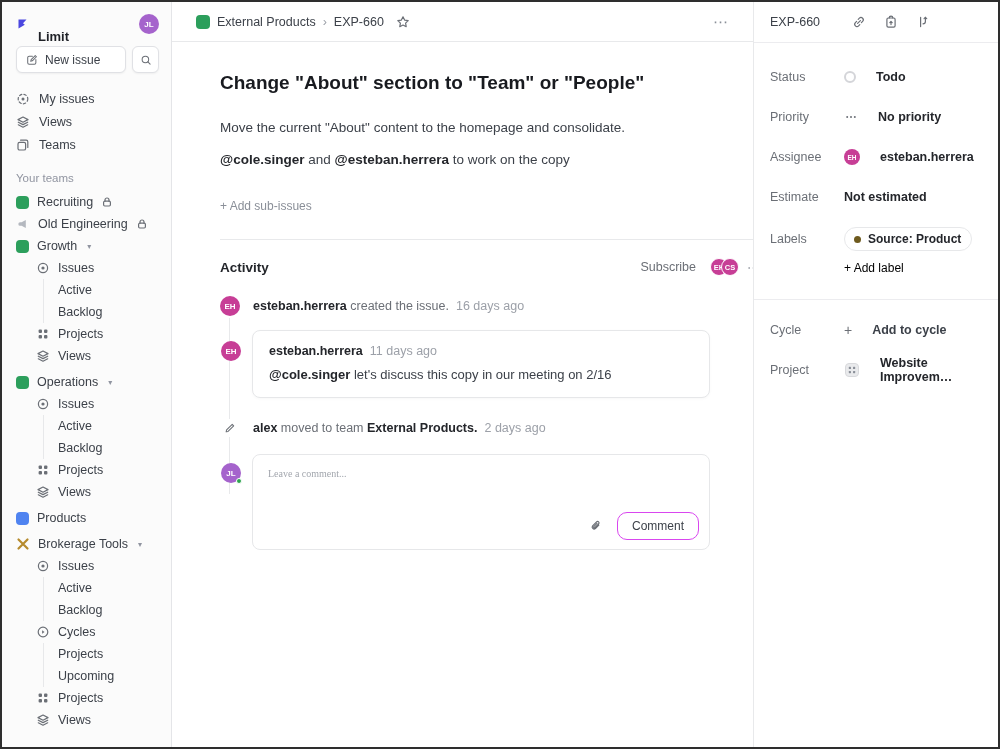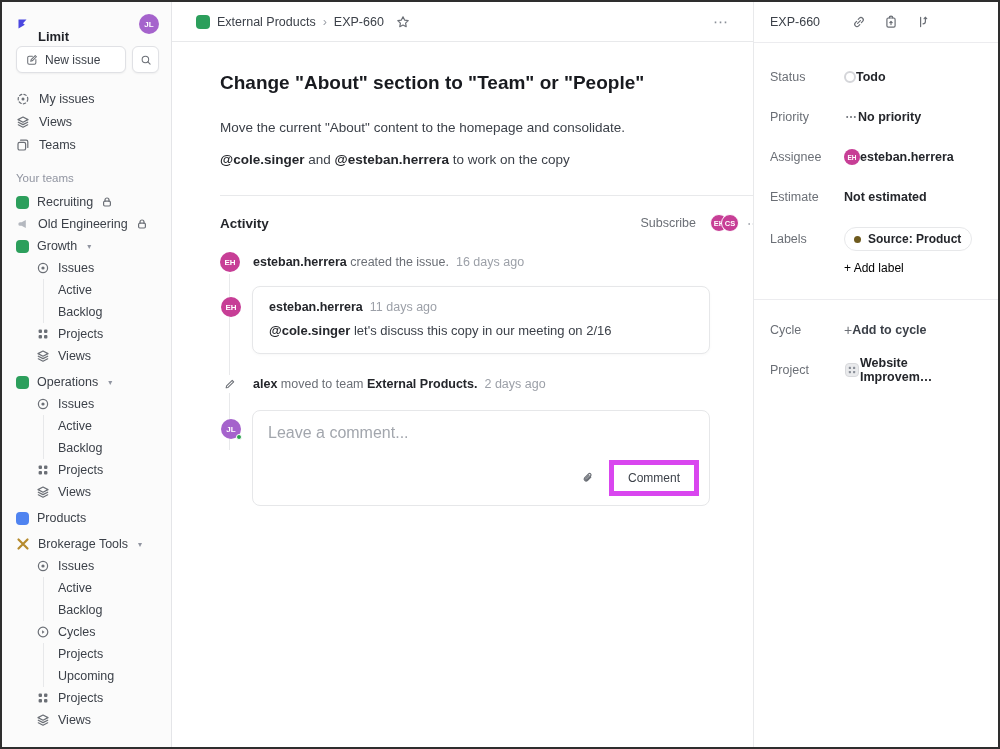--- a/index.html
+++ b/index.html
@@ -88,45 +88,45 @@
     position:relative; }
   .card-avatar { position:absolute; left:-32px; top:10px; }
   .card-head { font-size:12.5px; color:#24262b; font-weight:700; }
   .card-body { margin-top:9px; font-size:13px; color:#3c4149; }
   .move-event { margin-top:21px; }
   .icon-col { width:20px; display:flex; justify-content:center; background:#fff; padding:3px 0;
     color:#8a8f98; }
   .composer { margin-left:32px; margin-top:17px; width:458px; height:96px;
     border:1px solid #e6e7e9; border-radius:8px; position:relative; background:#fff; }
   .composer textarea { width:100%; height:58px; border:none; outline:none; resize:none;
-    padding:13px 15px; font-family:Liberation Sans, sans-serif; font-size:16px;
+    padding:13px 15px; font-family:Liberation Serif, serif; font-size:10px;
     color:#ec4899; background:transparent; }
   .composer textarea::placeholder { color:#a2a6ad; }
   .composer-avatar { position:absolute; left:-32px; top:8px; }
   .presence { position:absolute; right:-1px; bottom:-1px; width:6px; height:6px;
     background:#2da44e; border:1.5px solid #fff; border-radius:50%; }
   .composer-foot { position:absolute; right:10px; bottom:9px; display:flex; align-items:center;
     gap:14px; }
   .clip { color:#8a8f98; cursor:pointer; display:flex; }
-  .comment-btn { border:5px solid #d946ef; background:#fff; border-radius:0; padding:6px 14px;
+  .comment-btn { border:1px solid #d946ef; background:#fff; border-radius:10px; padding:6px 14px;
     font-size:12px; color:#3c4149; font-family:inherit; cursor:pointer; }
 
   
   .panel { width:245px; min-width:245px; border-left:1px solid #e8e9eb; background:#fff;
     padding:0 16px; }
   .panel-head { height:41px; display:flex; align-items:center; border-bottom:1px solid #ececef;
     margin:0 -16px; padding:0 16px; }
   .pid { font-size:12.5px; color:#3c4149; }
   .picons { display:flex; gap:18px; margin-left:32px; }
   .picons svg { cursor:pointer; }
   .prow { display:flex; align-items:center; margin-top:20px; height:20px; }
   .prow.first { margin-top:24px; }
   .prow.top { align-items:flex-start; height:auto; }
   .plabel { width:74px; min-width:74px; color:#6b6f76; font-size:12.5px; }
-  .pvalue { display:flex; align-items:center; gap:0; font-size:12.5px; color:#24262b;
+  .pvalue { display:flex; align-items:center; gap:20px; font-size:12.5px; color:#24262b;
     font-weight:600; cursor:pointer; }
   .pvalue.muted { color:#3c4149; }
   .todo-ring { width:12px; height:12px; border:2px solid #d4d5d9; border-radius:50%; flex:none; }
   .labelcol { display:flex; flex-direction:column; align-items:flex-start; }
   .ltag { display:flex; align-items:center; gap:7px; border:1px solid #e7e8ea; border-radius:12px;
     padding:4px 10px 4px 9px; font-size:12px; color:#24262b; font-weight:600; cursor:pointer; }
   .ldot { width:7px; height:7px; border-radius:50%; flex:none; }
   .add-link { margin-top:10px; color:#000000; font-size:12px; cursor:pointer; }
   .pdivider { height:1px; background:#ececef; margin:24px -16px 0; }
   .plus { color:#6b6f76; font-weight:400; font-size:14px; line-height:1; }
@@ -361,20 +361,21 @@
         <path d="M7 1.8l1.6 3.3 3.6.5-2.6 2.5.6 3.6L7 10l-3.2 1.7.6-3.6L1.8 5.6l3.6-.5z"></path>
       </svg>
     </span>
     <span class="menu-dots">⋯</span>
   </div>
 
   <div class="content">
     <h1 class="title">Change "About" section to "Team" or "People"</h1>
     <p class="desc">Move the current "About" content to the homepage and consolidate.</p>
     <p class="desc desc2"><span class="mention">@cole.singer</span><span> and </span><span class="mention">@esteban.herrera</span><span> to work on the copy</span></p>
+    <div class="add-sub">+ Add sub-issues</div>
     <div class="hdivider" style="width:540px"></div>
 
     <div class="activity-head">
       <span class="activity-title">Activity</span>
       <span class="subscribe">Subscribe</span>
       <span class="avstack">
         <span class="avatar av18 magenta">EH</span>
         <span class="avatar av18 magenta">CS</span>
       </span>
       <span class="mini-dots">⋯</span>

